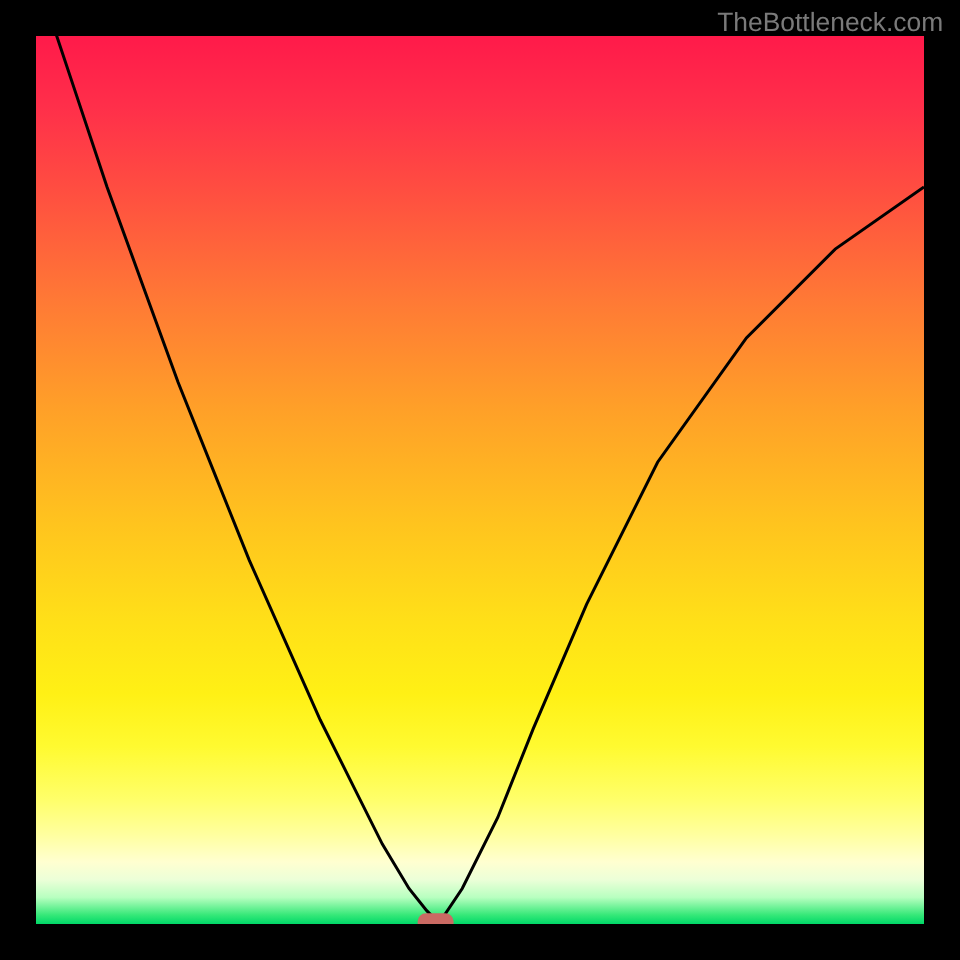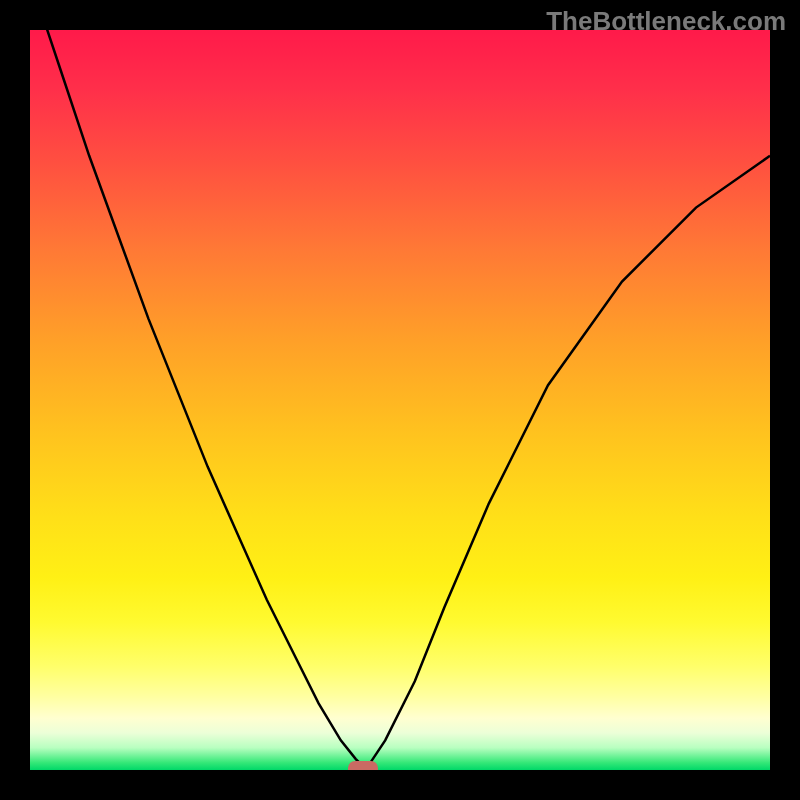--- a/index.html
+++ b/index.html
@@ -9,22 +9,22 @@
     height: 800px;
     background: #000;
     font-family: Arial, sans-serif;
     position: relative;
   }
   .watermark {
     position: absolute;
     top: 6px;
     right: 14px;
     color: #7a7a7a;
-    font-size: 26px;
-    font-weight: 700;
+    font-size: 22px;
+    font-weight: 400;
     z-index: 10;
   }
   .plot-area {
     position: absolute;
     left: 30px;
     top: 30px;
     width: 740px;
     height: 740px;
     overflow: hidden;
   }

